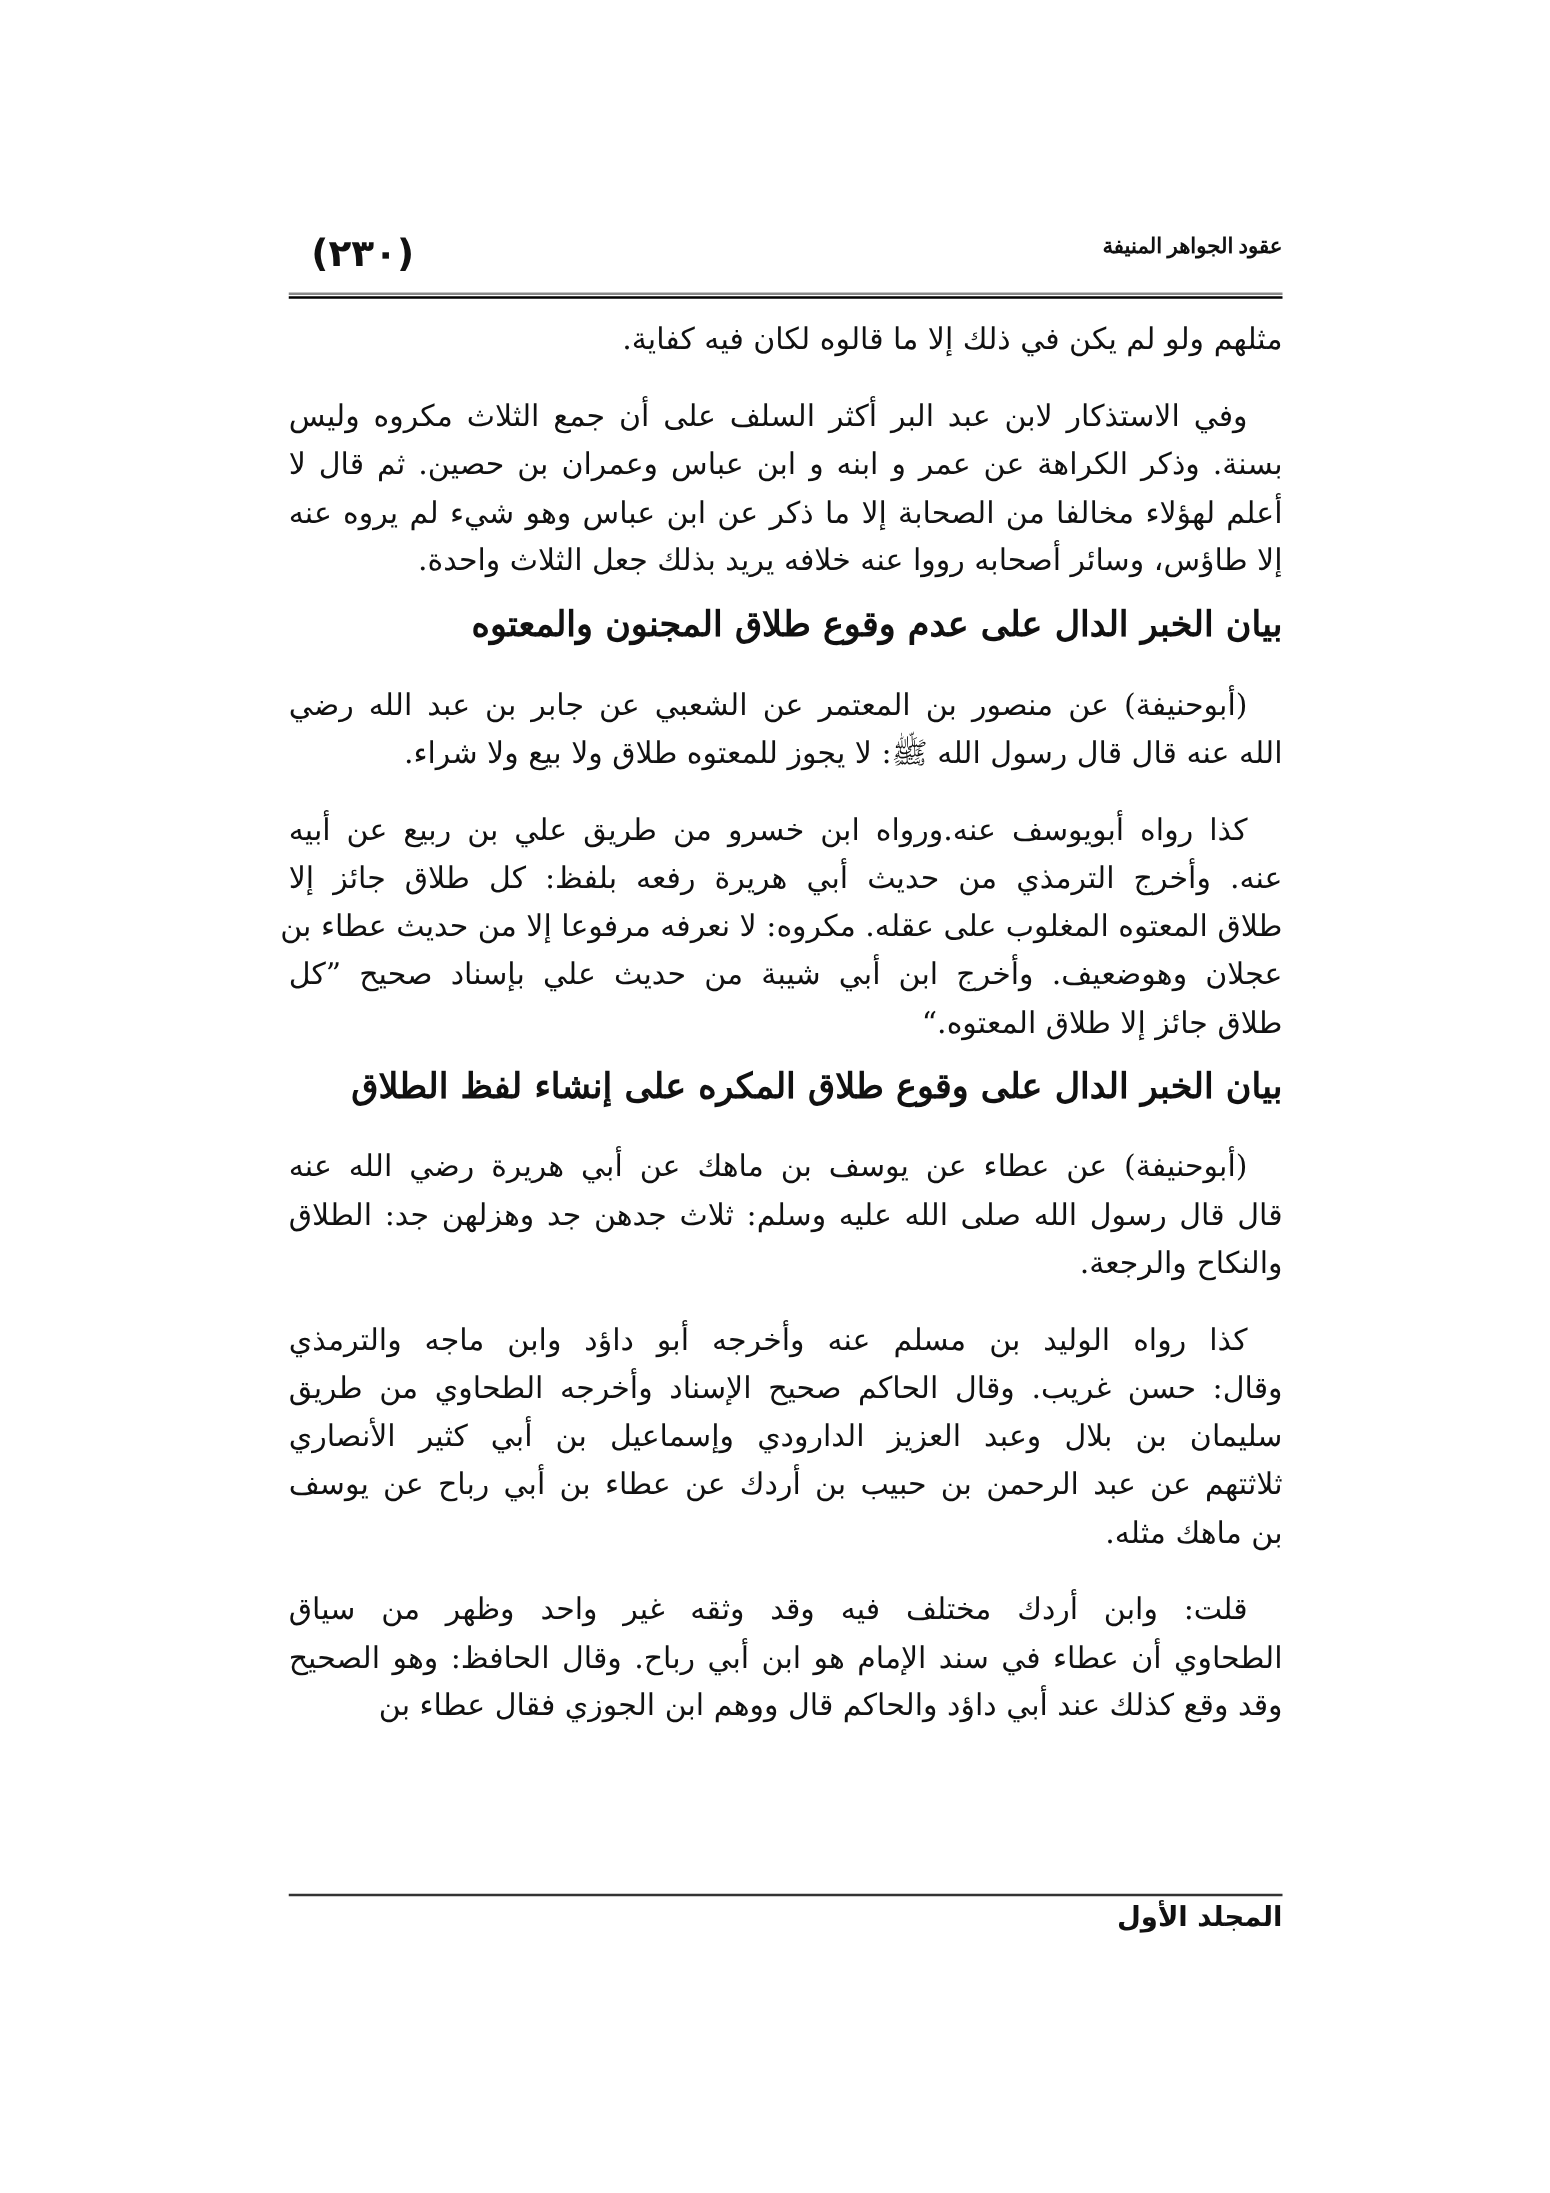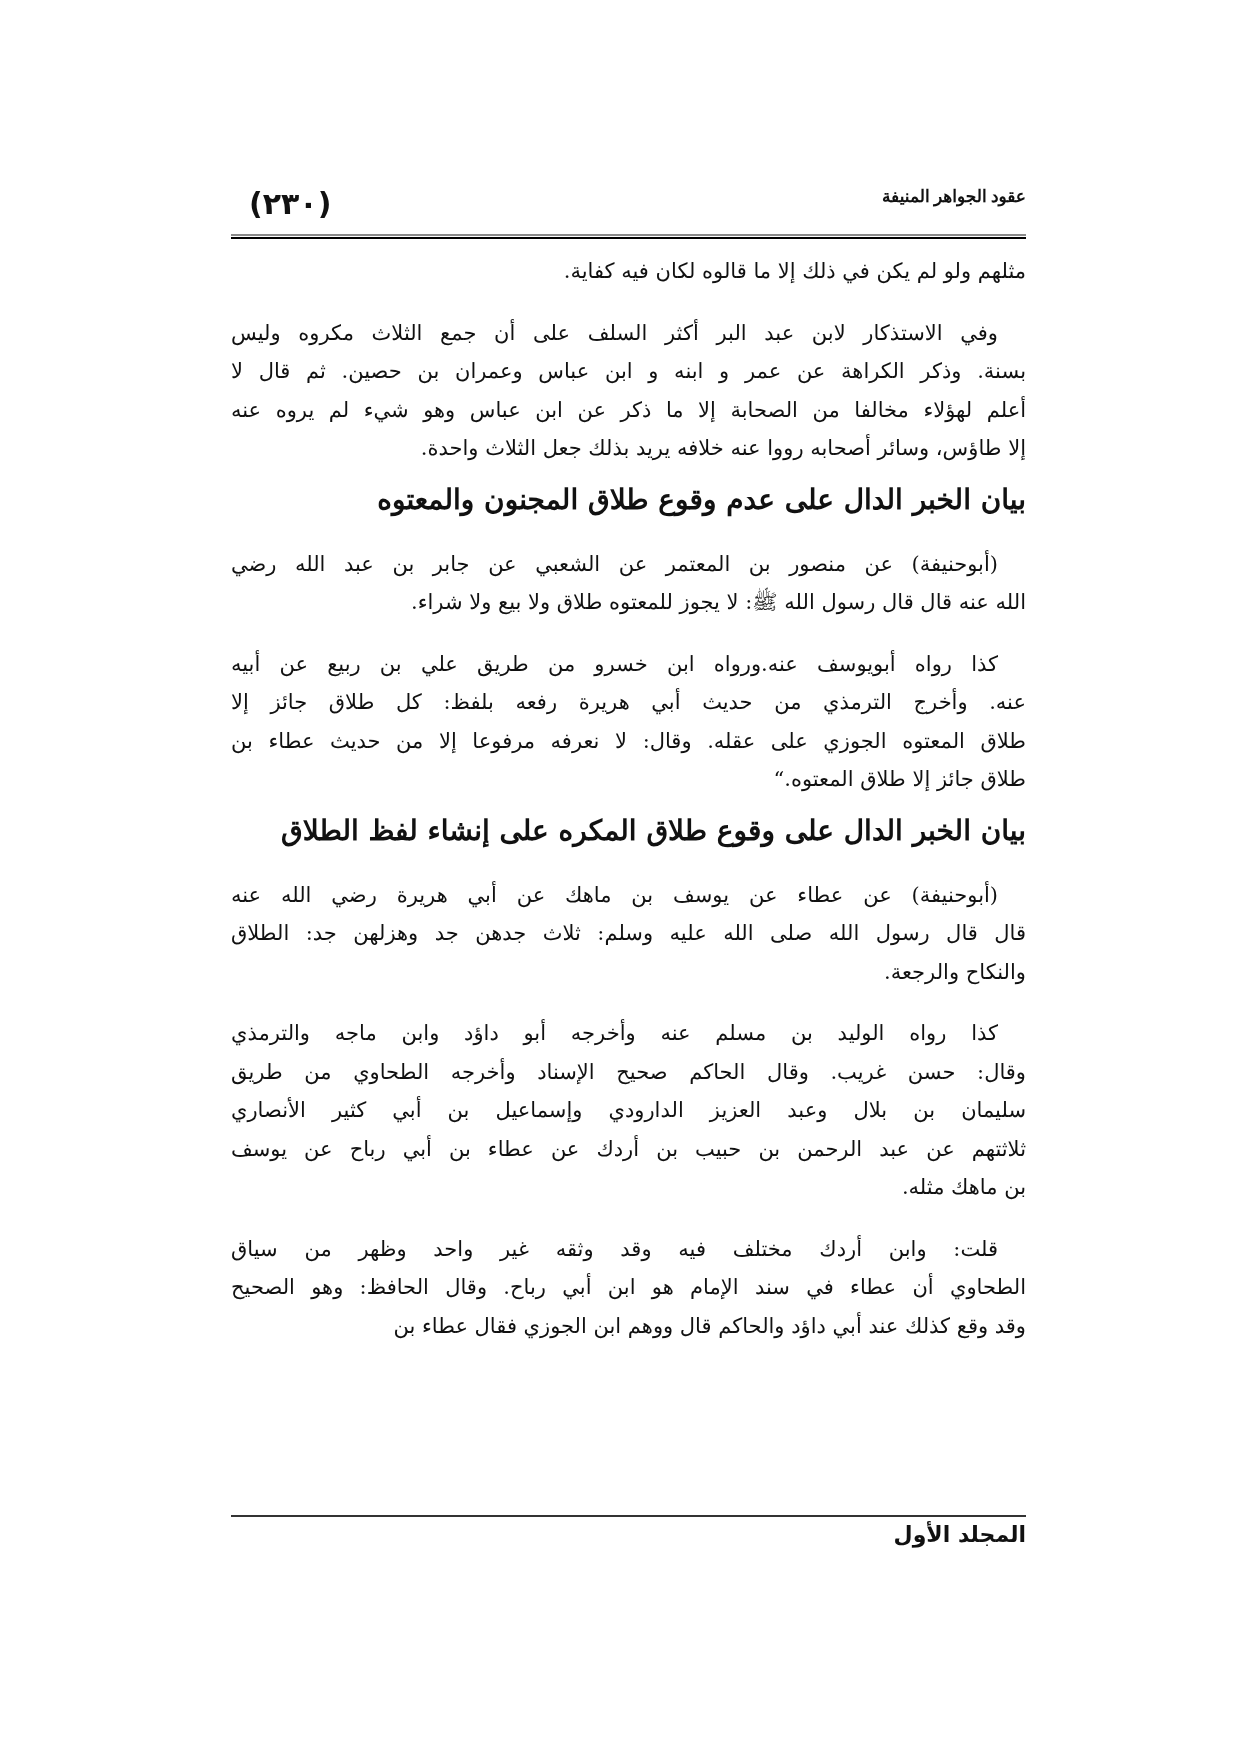--- a/index.html
+++ b/index.html
@@ -7,21 +7,21 @@
          font-family: "DejaVu Serif", "Liberation Serif", serif; color: #111; }
   .page { position: absolute; left: 231px; top: 0; width: 795px; height: 1754px; }
   .header { position: absolute; top: 186px; left: 0; width: 795px; height: 40px; direction: rtl; }
   .header .book-title { position: absolute; right: 0; top: 0; font-size: 17px; font-weight: bold;
          font-family: Liberation Serif, serif; }
   .header .page-num { position: absolute; left: 18px; top: 0; font-size: 30px;
          font-family: "DejaVu Sans", sans-serif; font-weight: bold; }
   .header-rule { position: absolute; top: 234px; left: 0; width: 795px; height: 5px;
          border-top: 2px solid #8a8a8a; border-bottom: 2px solid #000; box-sizing: border-box; }
   .body-text { position: absolute; top: 252px; left: 0; width: 795px; direction: rtl; text-align: justify; }
-  .line { font-size: 21px; line-height: 38.5px; height: 38.5px; white-space: nowrap; text-align-last: justify; }
+  .line { font-size: 24px; line-height: 38.5px; height: 38.5px; white-space: nowrap; text-align-last: justify; }
   .line.last { text-align-last: right; }
   .indent { padding-right: 28px; margin-top: 23px; }
   .heading { font-size: 28px; font-weight: bold; text-align: right; line-height: 44px; margin: 10px 0 14px 0; }
   .footer-rule { position: absolute; top: 1515px; left: 0; width: 795px; height: 0; border-top: 2px solid #333; }
   .footer { position: absolute; top: 1522px; left: 0; width: 795px; text-align: right; direction: rtl;
          font-size: 22px; font-weight: bold; font-family: "DejaVu Sans", sans-serif; }
 </style>
 </head>
 <body>
 
@@ -46,21 +46,22 @@
       </div>
     <div class="heading">بيان الخبر الدال على عدم وقوع طلاق المجنون والمعتوه</div>
     <div id="sec2">
         <div>
           <div class="line indent">(أبوحنيفة) عن منصور بن المعتمر عن الشعبي عن جابر بن عبد الله رضي</div>
           <div class="line last">الله عنه قال قال رسول الله ﷺ: لا يجوز للمعتوه طلاق ولا بيع ولا شراء.</div>
         </div>
         <div>
           <div class="line indent">كذا رواه أبويوسف عنه.ورواه ابن خسرو من طريق علي بن ربيع عن أبيه</div>
           <div class="line">عنه. وأخرج الترمذي من حديث أبي هريرة رفعه بلفظ: كل طلاق جائز إلا</div>
-          <div class="line">طلاق المعتوه الجوزي على عقله. وقال: لا نعرفه مرفوعا إلا من حديث عطاء بن</div>
+          <div class="line">طلاق المعتوه المغلوب على عقله. مكروه: لا نعرفه مرفوعا إلا من حديث عطاء بن</div>
+          <div class="line">عجلان وهوضعيف. وأخرج ابن أبي شيبة من حديث علي بإسناد صحيح ”كل</div>
           <div class="line last">طلاق جائز إلا طلاق المعتوه.“</div>
         </div>
       </div>
     <div class="heading">بيان الخبر الدال على وقوع طلاق المكره على إنشاء لفظ الطلاق</div>
     <div id="sec3">
         <div>
           <div class="line indent">(أبوحنيفة) عن عطاء عن يوسف بن ماهك عن أبي هريرة رضي الله عنه</div>
           <div class="line">قال قال رسول الله صلى الله عليه وسلم: ثلاث جدهن جد وهزلهن جد: الطلاق</div>
           <div class="line last">والنكاح والرجعة.</div>
         </div>

